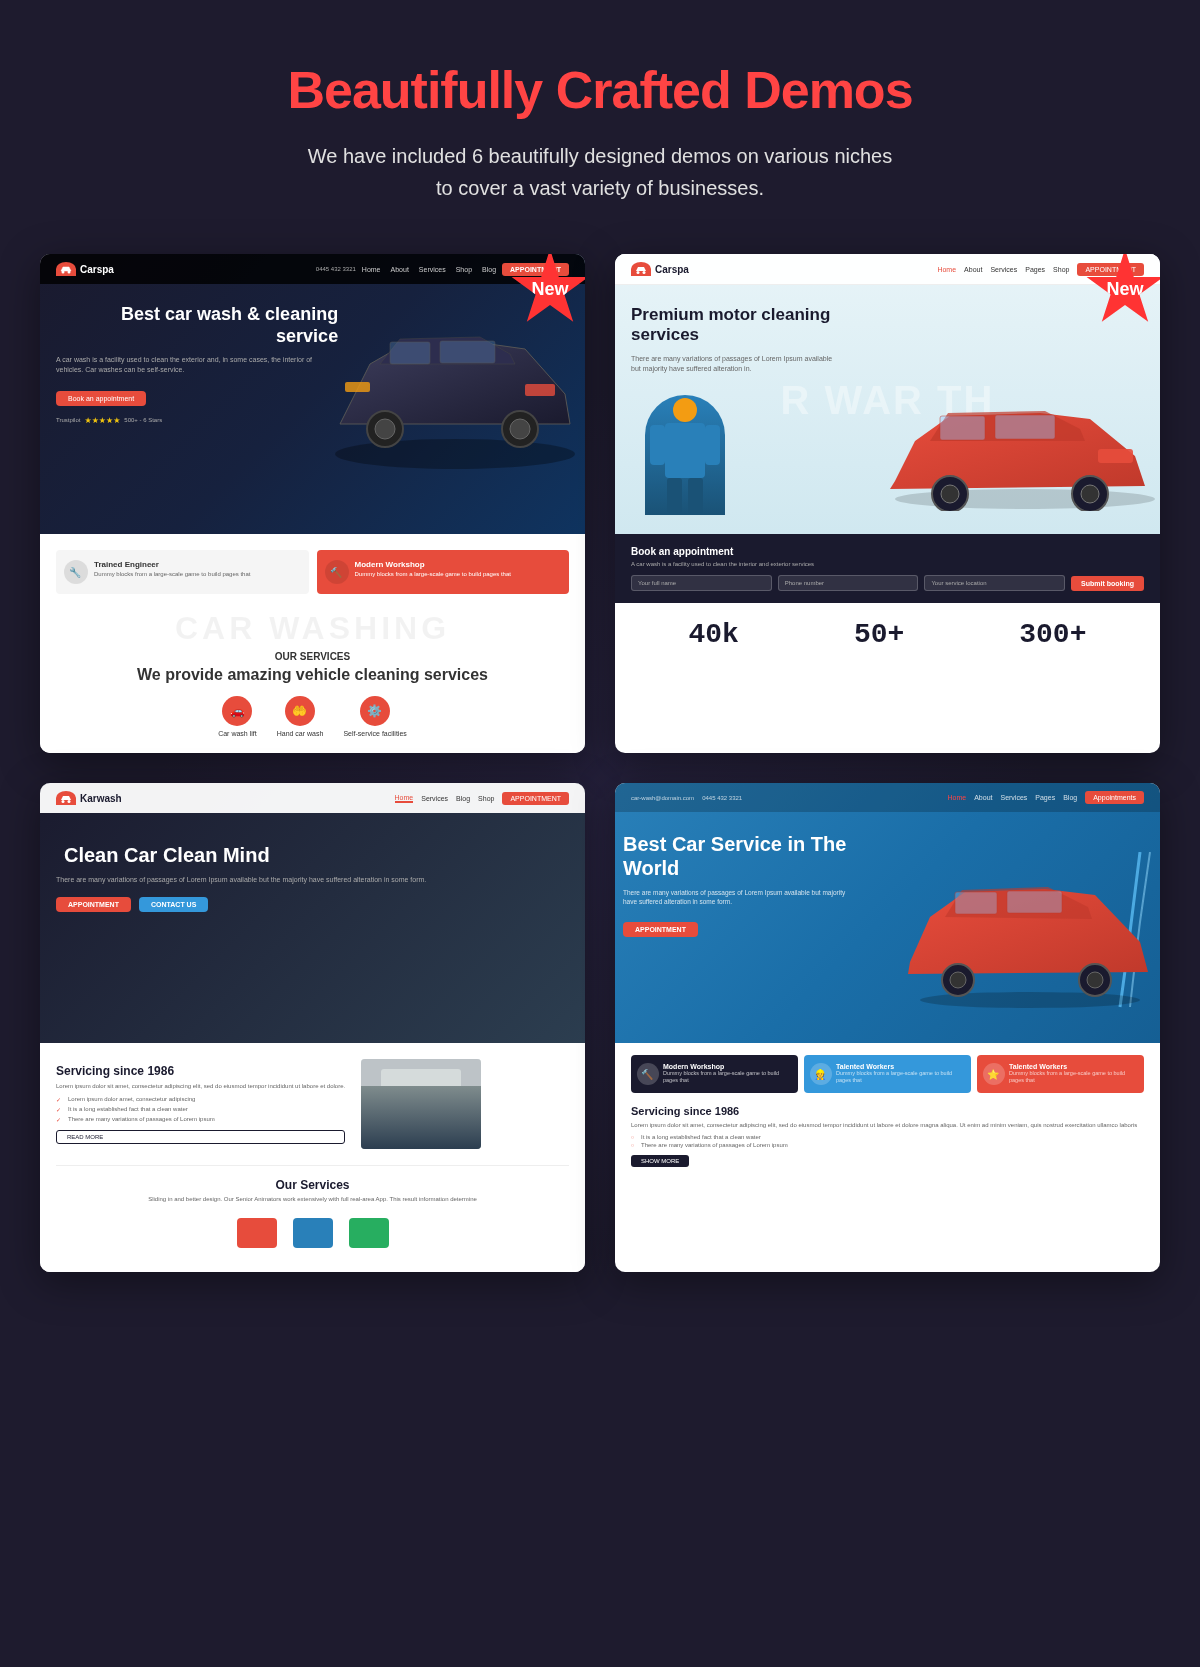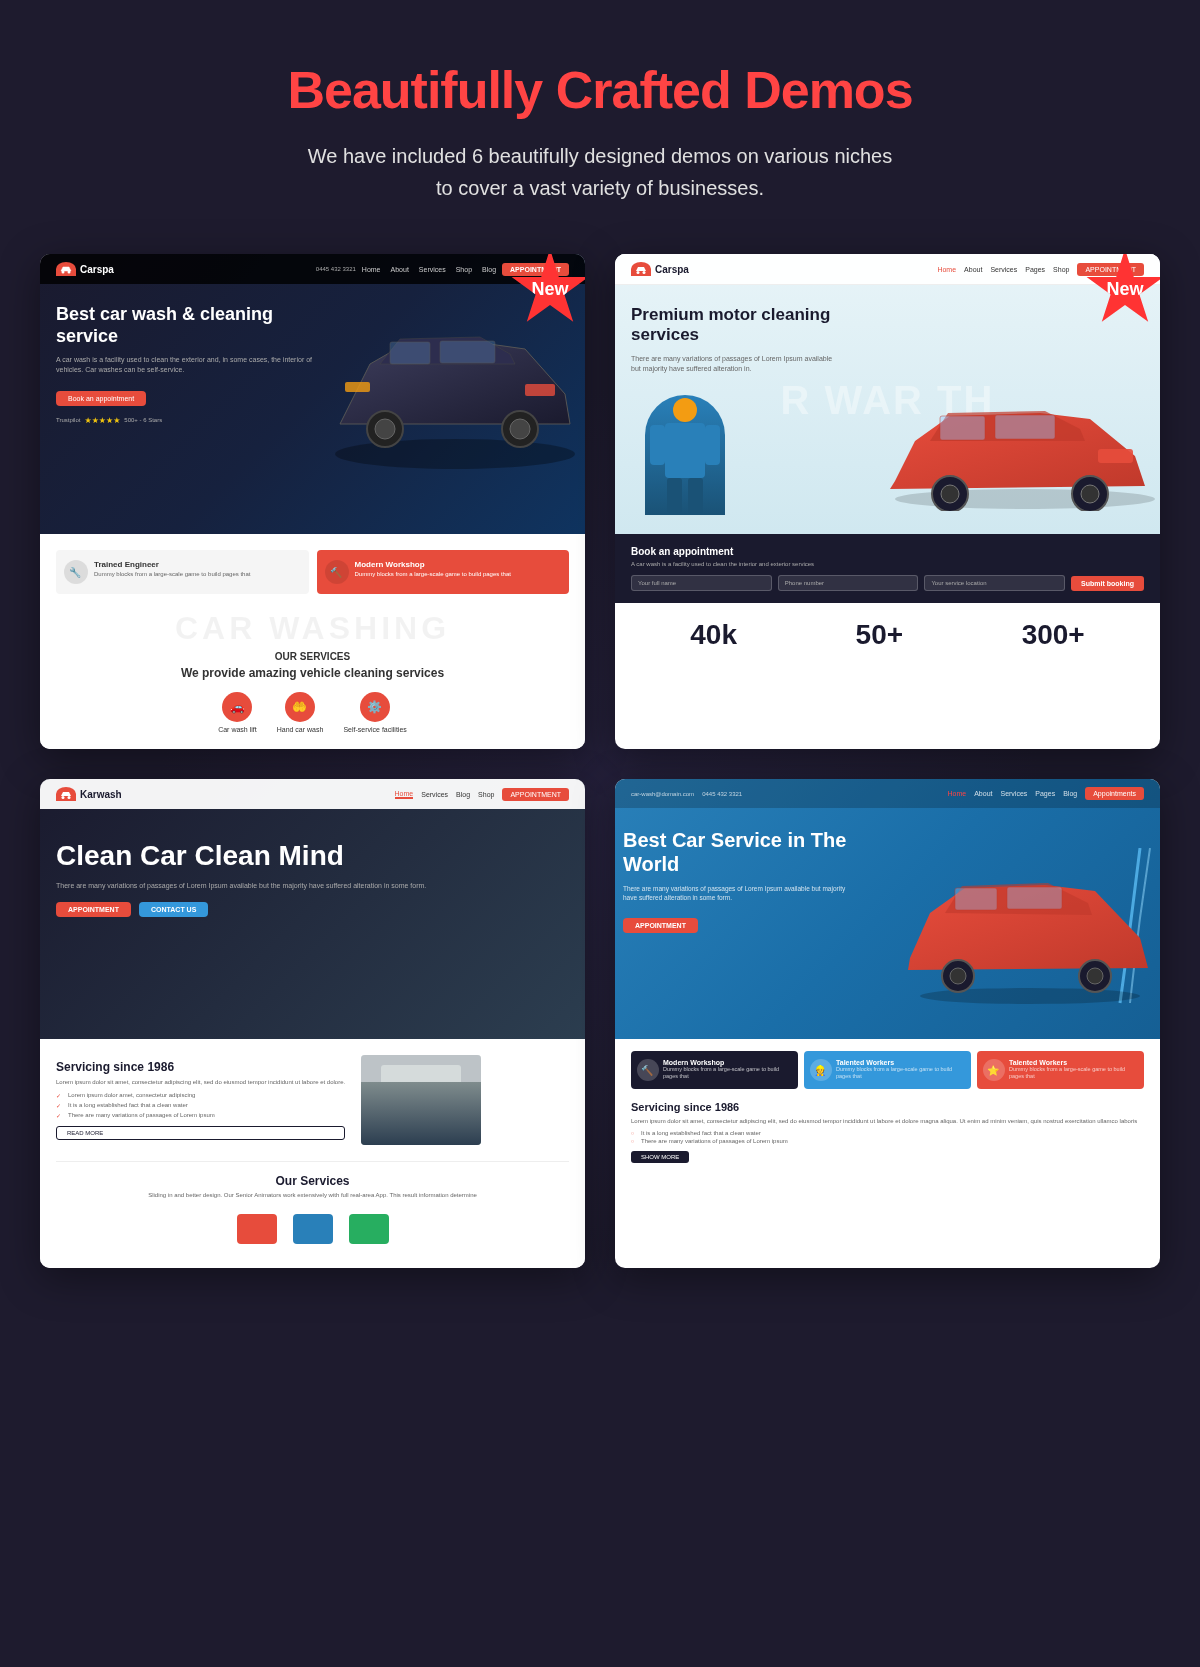--- a/index.html
+++ b/index.html
@@ -129,20 +129,21 @@
       position: relative;
     }
 
     .demo1-content h2 {
       font-size: 18px;
       font-weight: 900;
       color: #fff;
       line-height: 1.2;
       max-width: 55%;
       margin-bottom: 8px;
+      text-align: right;
     }
 
     .demo1-content p {
       font-size: 7px;
       color: #aaa;
       max-width: 50%;
       margin-bottom: 12px;
       line-height: 1.4;
     }
 
@@ -238,21 +239,21 @@
       font-size: 32px;
       font-weight: 900;
       color: rgba(0,0,0,0.05);
       text-align: center;
       letter-spacing: 4px;
       margin: 4px 0;
     }
 
     .demo1-service-title {
       text-align: center;
-      font-size: 12px;
+      font-size: 16px;
       font-weight: bold;
       color: #333;
       margin-bottom: 12px;
     }
 
     .demo1-service-items {
       display: flex;
       justify-content: center;
       gap: 20px;
     }
@@ -406,20 +407,21 @@
 
     .demo2-stats {
       background: #fff;
       padding: 16px;
       display: flex;
       justify-content: space-around;
     }
 
     .demo2-stat {
       text-align: right;
+      font-family: Liberation Mono, monospace;
     }
 
     .demo2-stat .number {
       font-size: 28px;
       font-weight: 900;
       color: #1a1a2e;
     }
 
     
     .demo3-hero {
@@ -455,25 +457,26 @@
       padding: 3px 8px;
       border-radius: 3px;
       font-size: 7px;
     }
 
     .demo3-content {
       padding: 30px 16px;
     }
 
     .demo3-content h2 {
-      font-size: 28px;
+      font-size: 20px;
       font-weight: 900;
       color: #fff;
       line-height: 1.2;
       margin-bottom: 8px;
+      margin-left: 8px;
     }
 
     .demo3-content p {
       font-size: 7px;
       color: #aaa;
       margin-bottom: 12px;
       line-height: 1.4;
     }
 
     .demo3-btns {

